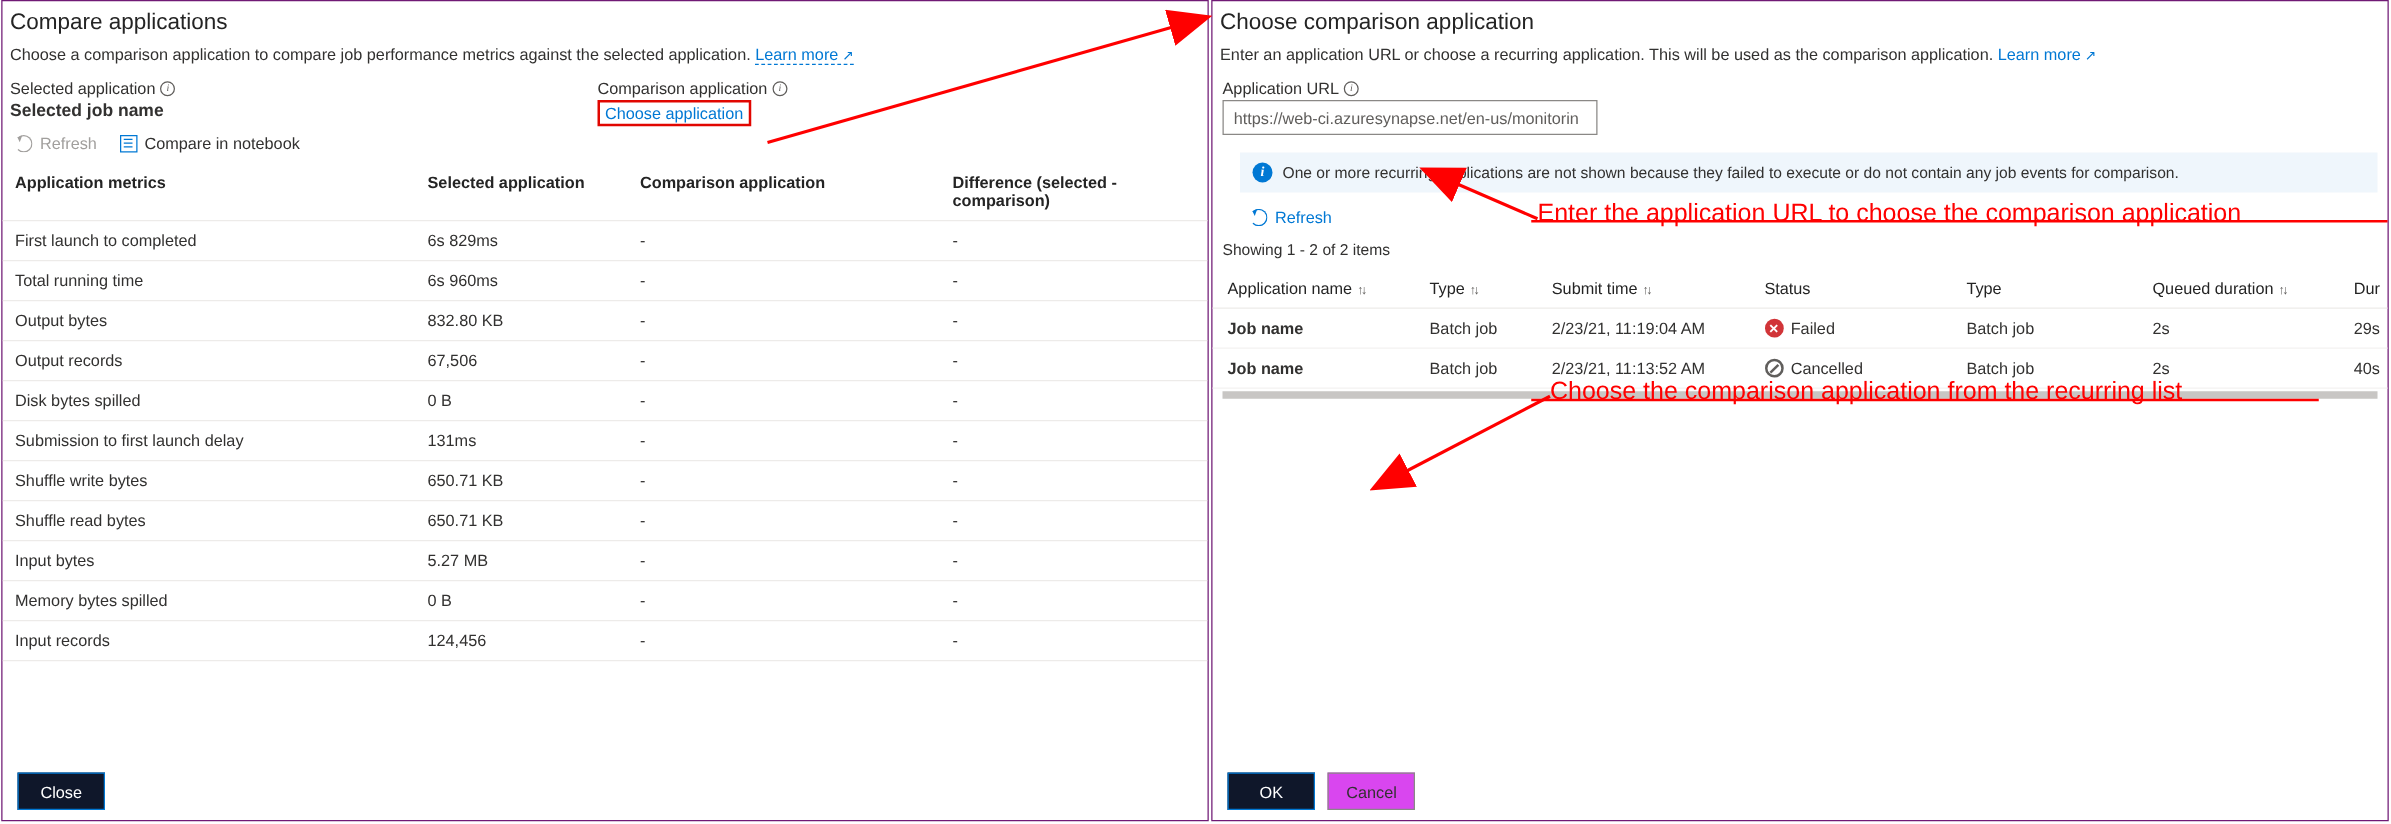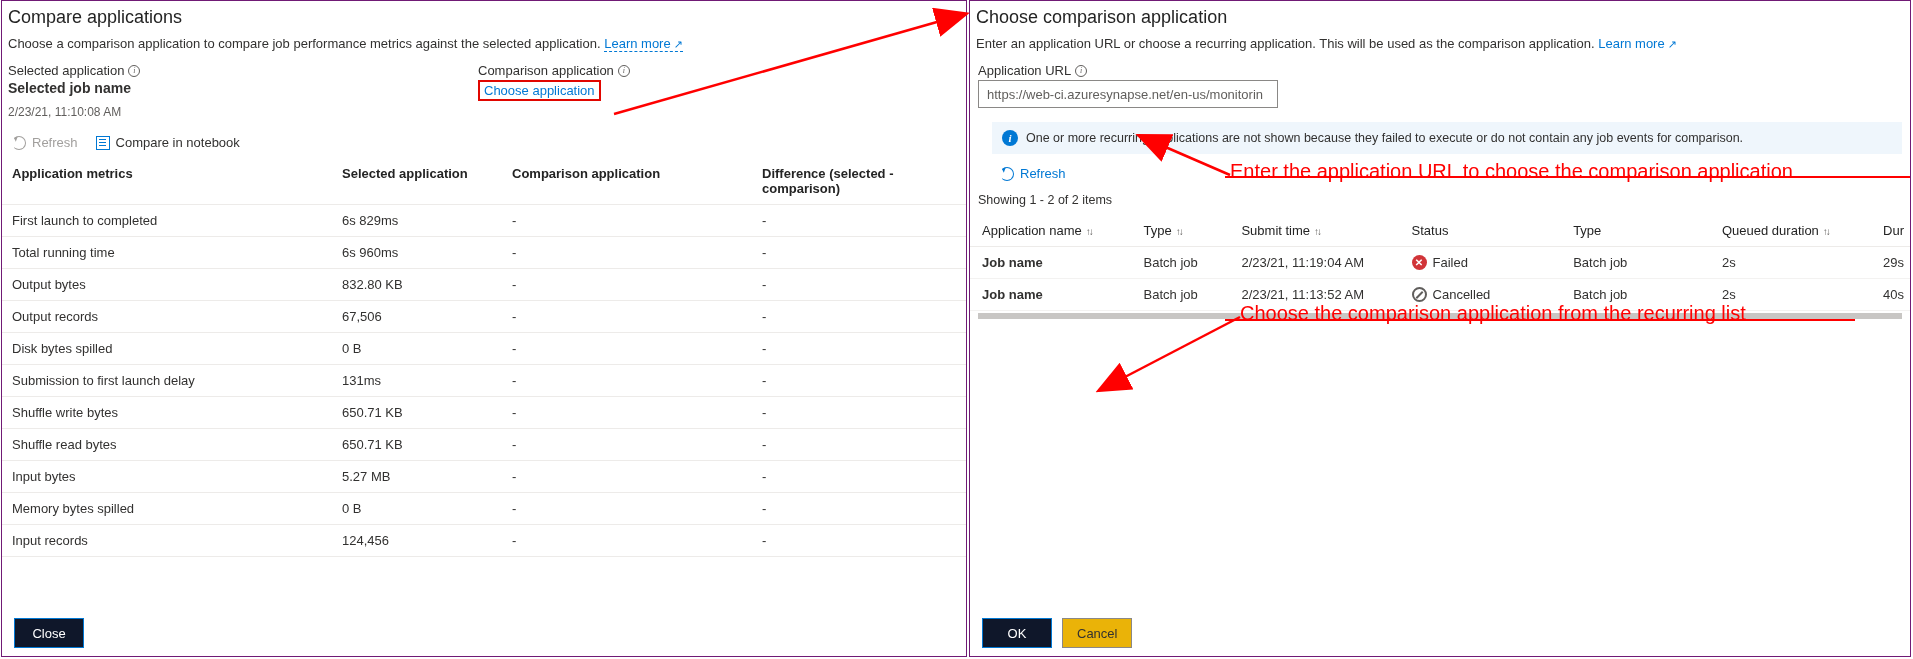--- a/index.html
+++ b/index.html
@@ -131,21 +131,21 @@
   }
   .btn {
     min-width: 70px;
     height: 30px;
     font-size: 13px;
     display: inline-flex;
     align-items: center;
     justify-content: center;
     cursor: pointer;
     border: 1px solid #8a8886;
-    background: #eab308;
+    background: #d946ef;
     padding: 0 14px;
   }
   .btn-primary {
     background: #0f172a;
     border-color: #0078d4;
     color: #fff;
   }
   
   .field-block { padding: 0 8px 10px 8px; }
   .txt-input {
@@ -243,21 +243,20 @@
         <div class="bold-name">Selected job name</div>
       </div>
       <div class="sel-col">
         <div class="lbl">
           <span>Comparison application</span>
           <span class="info-icon"></span>
         </div>
         <span class="choose-app">Choose application</span>
       </div>
     </div>
-    <div class="ts">2/23/21, 11:10:08 AM</div>
 
     <div class="toolbar">
       <div class="tb-item disabled">
         <span class="refresh-icon"></span>
         <span>Refresh</span>
       </div>
       <div class="tb-item">
         <span class="notebook-icon"></span>
         <span>Compare in notebook</span>
       </div>

